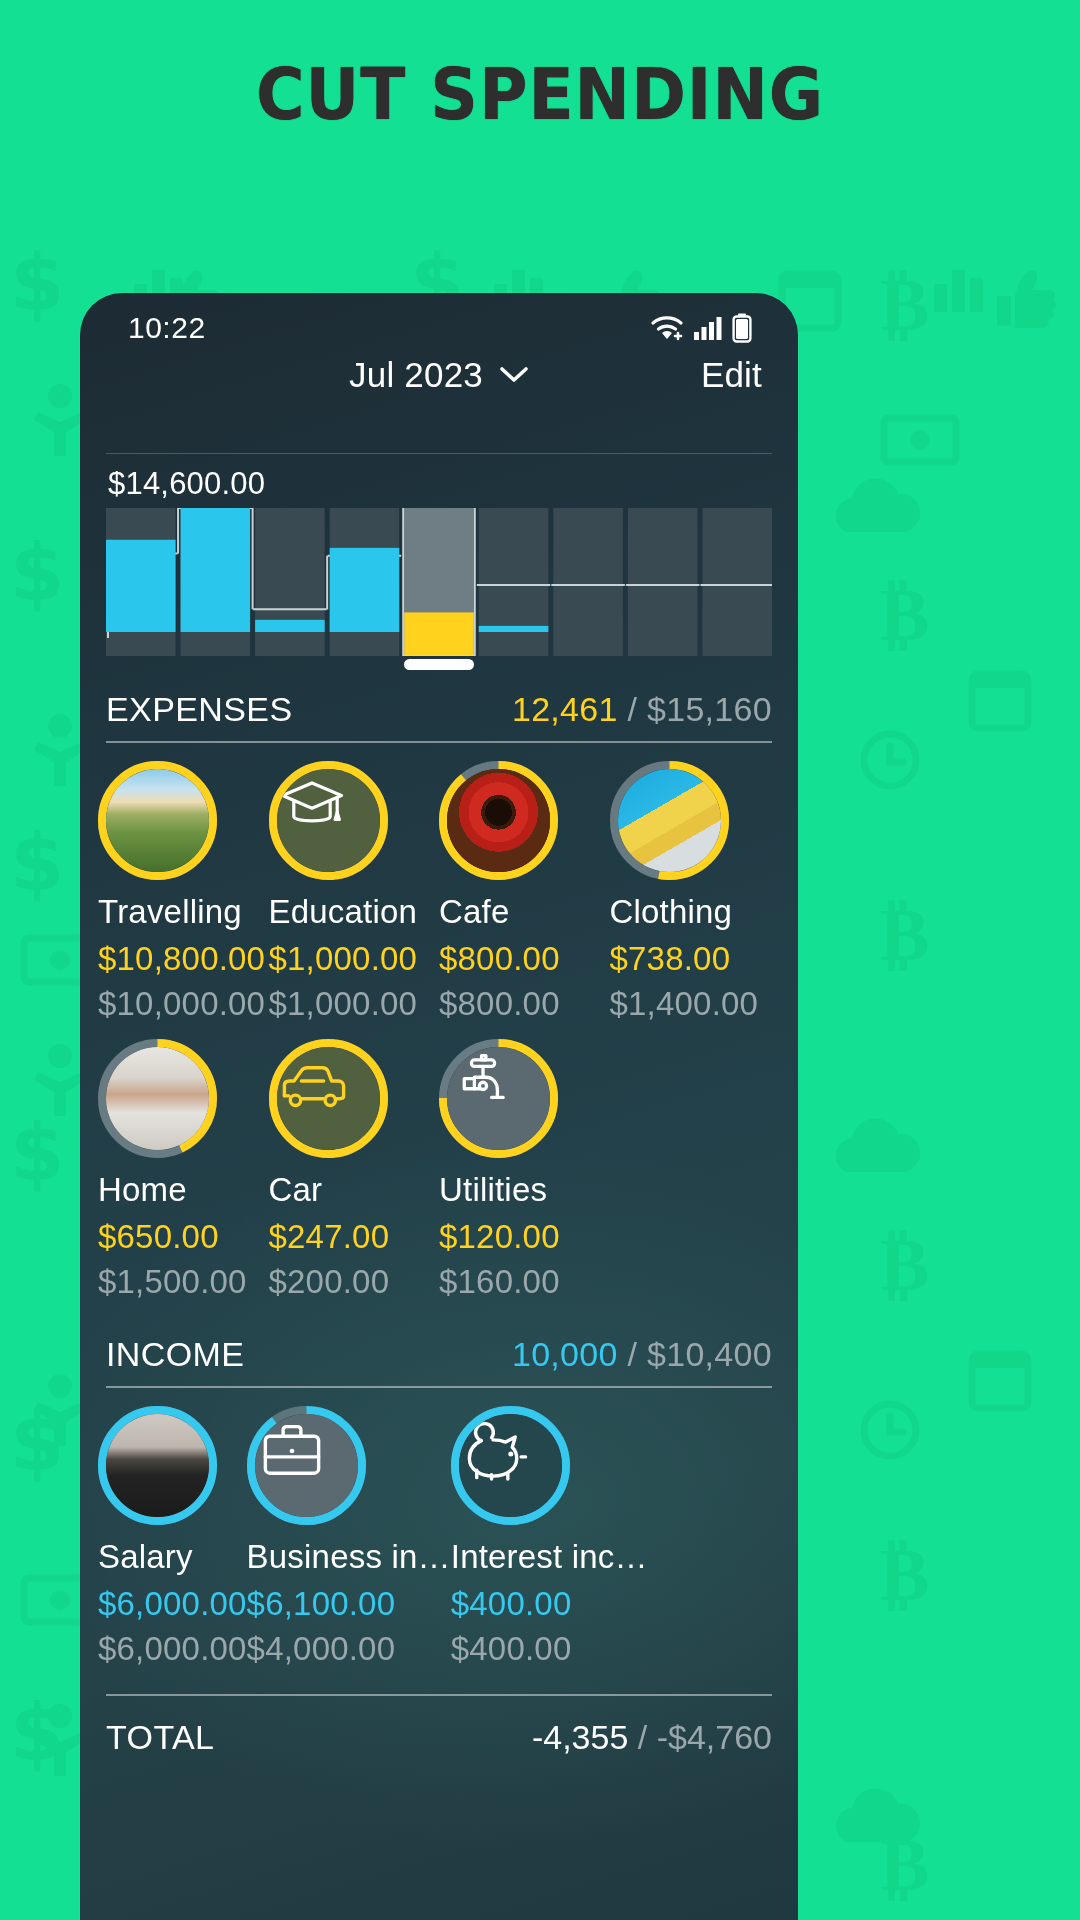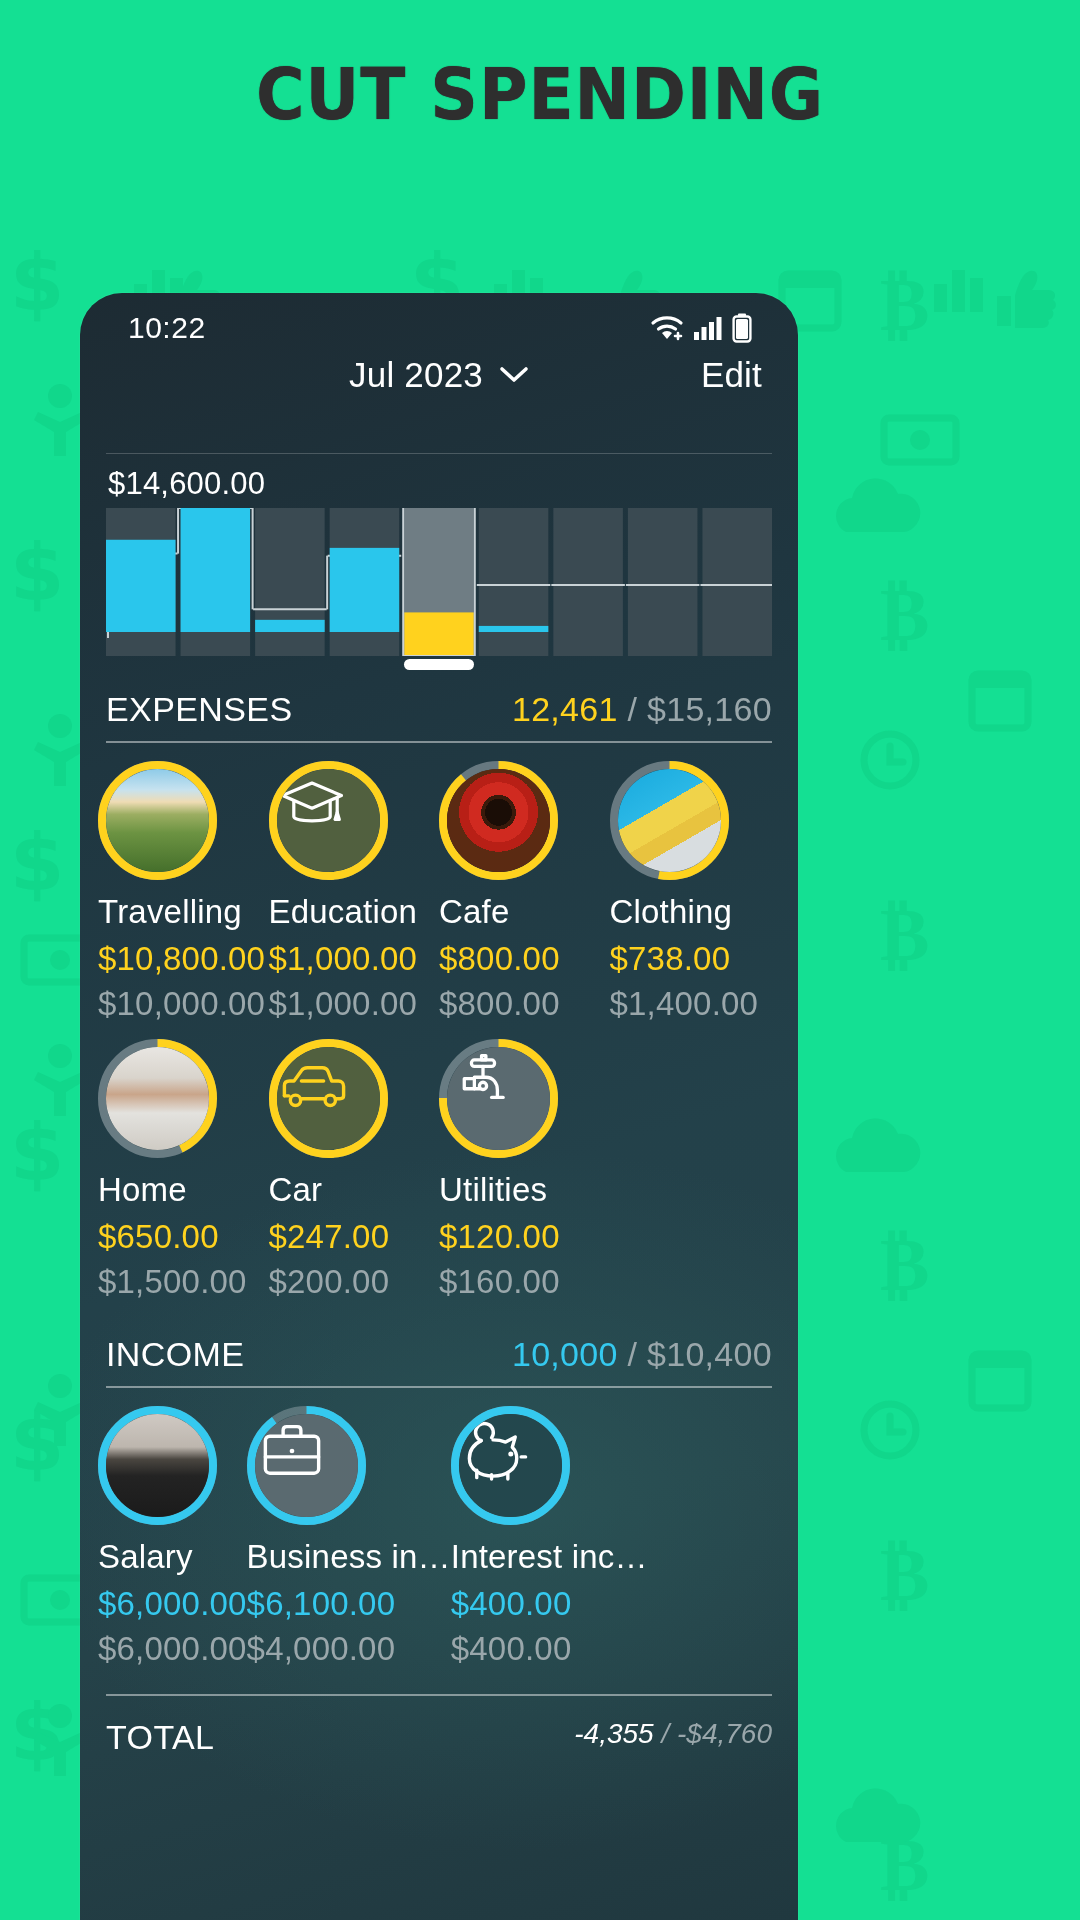--- a/index.html
+++ b/index.html
@@ -126,24 +126,24 @@
       linear-gradient(180deg,#e8e6e2 0%,#d9d4cc 30%,#c9a58a 46%,#e3e2de 64%,#cfcbc4 100%); }
   .ph-salary { background:
       linear-gradient(180deg,#cfc9c3 0%,#bdb6ae 32%,#4a4640 44%,#232323 60%,#1b1b1b 100%); }
 
   .white-stroke { stroke:#ffffff; stroke-width:4.6; fill:none;
     stroke-linecap:round; stroke-linejoin:round; }
   .yellow-stroke { stroke:#ffd21e; stroke-width:4.6; fill:none;
     stroke-linecap:round; stroke-linejoin:round; }
 
   .total-row {
-    display:flex; align-items:flex-start; margin:22px 26px 0 26px;
+    display:flex; align-items:center; margin:22px 26px 0 26px;
   }
   .total-title { color:#fff; font-size:34px; letter-spacing:.4px; }
-  .total-vals { margin-left:auto; font-size:28px;font-style:italic; }
+  .total-vals { margin-left:auto; font-size:34px; }
 </style>
 </head>
 <body>
 
 <svg id="wm" viewBox="0 0 1080 1920">
   <defs>
     <g id="w-dollar">
         <text x="0" y="0" font-family="DejaVu Sans" font-size="78" font-weight="700" class="wm-g">$</text>
       </g>
     <g id="w-btc">

